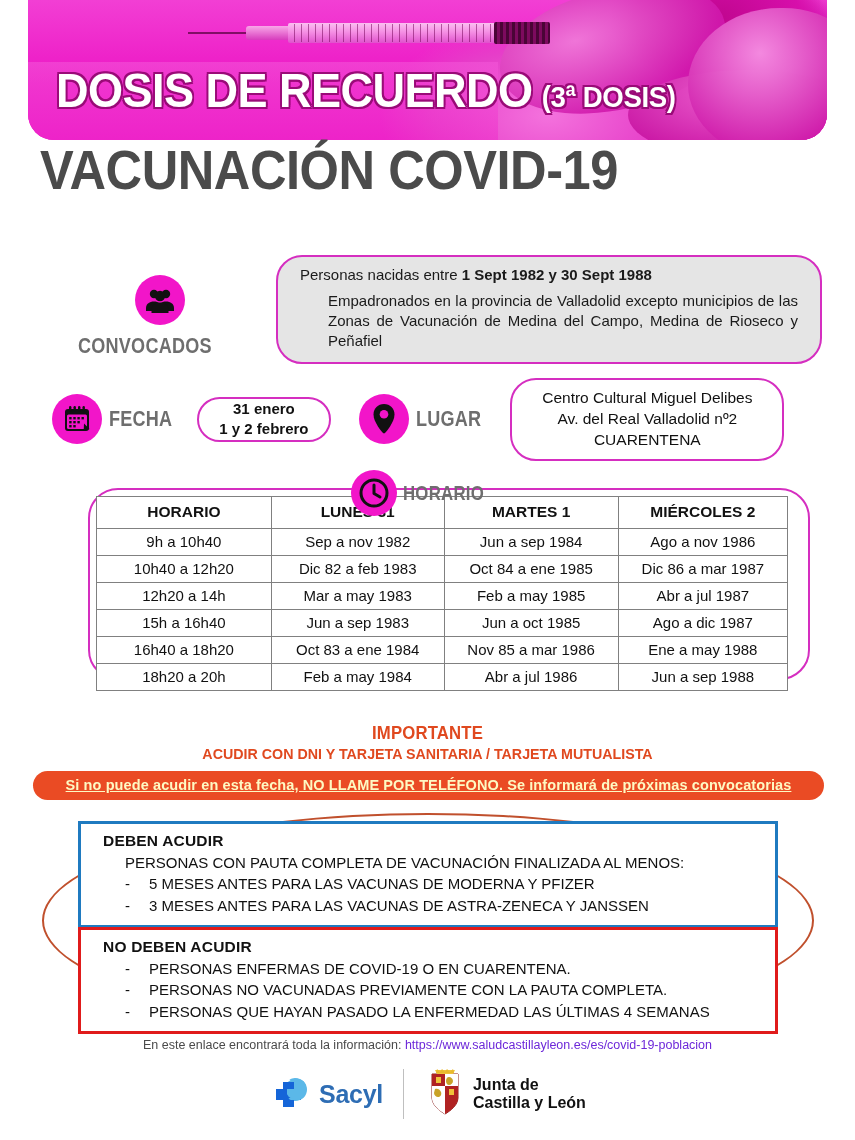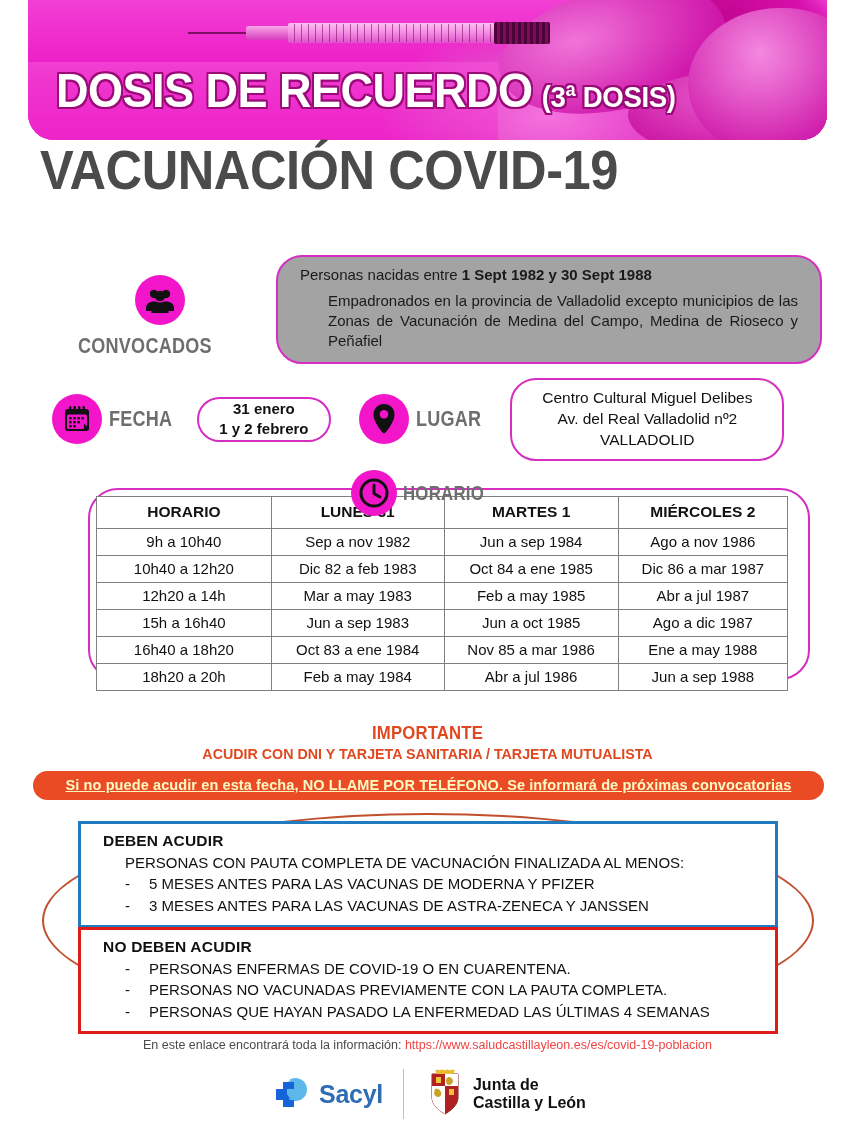--- a/index.html
+++ b/index.html
@@ -164,21 +164,21 @@
     color: #6e6e6e;
     letter-spacing: 0.3px;
     transform: scaleX(0.82);
     transform-origin: left center;
     white-space: nowrap;
   }
 
   .pink-box {
     border: 2px solid #d52ec0;
     border-radius: 26px;
-    background: #a3a3a3;
+    background: #e5e5e5;
   }
 
   
   .row-convocados {
     position: absolute;
     left: 52px; top: 255px;
     width: 770px;
     display: flex;
     align-items: flex-start;
     gap: 8px;
@@ -349,21 +349,21 @@
 
   
   .footer-link {
     position: absolute;
     left: 0; right: 0; top: 1038px;
     text-align: center;
     font-size: 12.5px;
     color: #4a4a4a;
   }
   .footer-link a, .footer-link .url {
-    color: #ef4444;
+    color: #6d28d9;
     text-decoration: none;
   }
   .logos {
     position: absolute;
     left: 0; right: 0; top: 1068px;
     display: flex;
     align-items: center;
     justify-content: center;
     gap: 20px;
   }
@@ -462,21 +462,21 @@
       <div class="icon-circle">
         <svg width="26" height="32" viewBox="0 0 26 32" aria-hidden="true">
           <path d="M13 1C7 1 2.5 5.6 2.5 11.4c0 7.6 8.3 17.2 9.6 18.7.5.5 1.3.5 1.8 0 1.3-1.5 9.6-11.1 9.6-18.7C23.5 5.6 19 1 13 1z" fill="#111"></path>
           <circle cx="13" cy="11.2" r="4.3" fill="#f215c9"></circle>
         </svg>
       </div>
       <div class="section-label">LUGAR</div>
       <div class="lugar-box">
         <div>Centro Cultural Miguel Delibes</div>
         <div>Av. del Real Valladolid nº2</div>
-        <div>VALLADOLID</div>
+        <div>CUARENTENA</div>
       </div>
     </div>
   </div>
 
   <div class="horario-head">
     <div class="icon-circle">
       <svg width="32" height="32" viewBox="0 0 32 32" aria-hidden="true">
         <circle cx="16" cy="16" r="13" fill="none" stroke="#111" stroke-width="3"></circle>
         <path d="M16 8v8.5l6 3.5" fill="none" stroke="#111" stroke-width="3" stroke-linecap="round" stroke-linejoin="round"></path>
       </svg>

